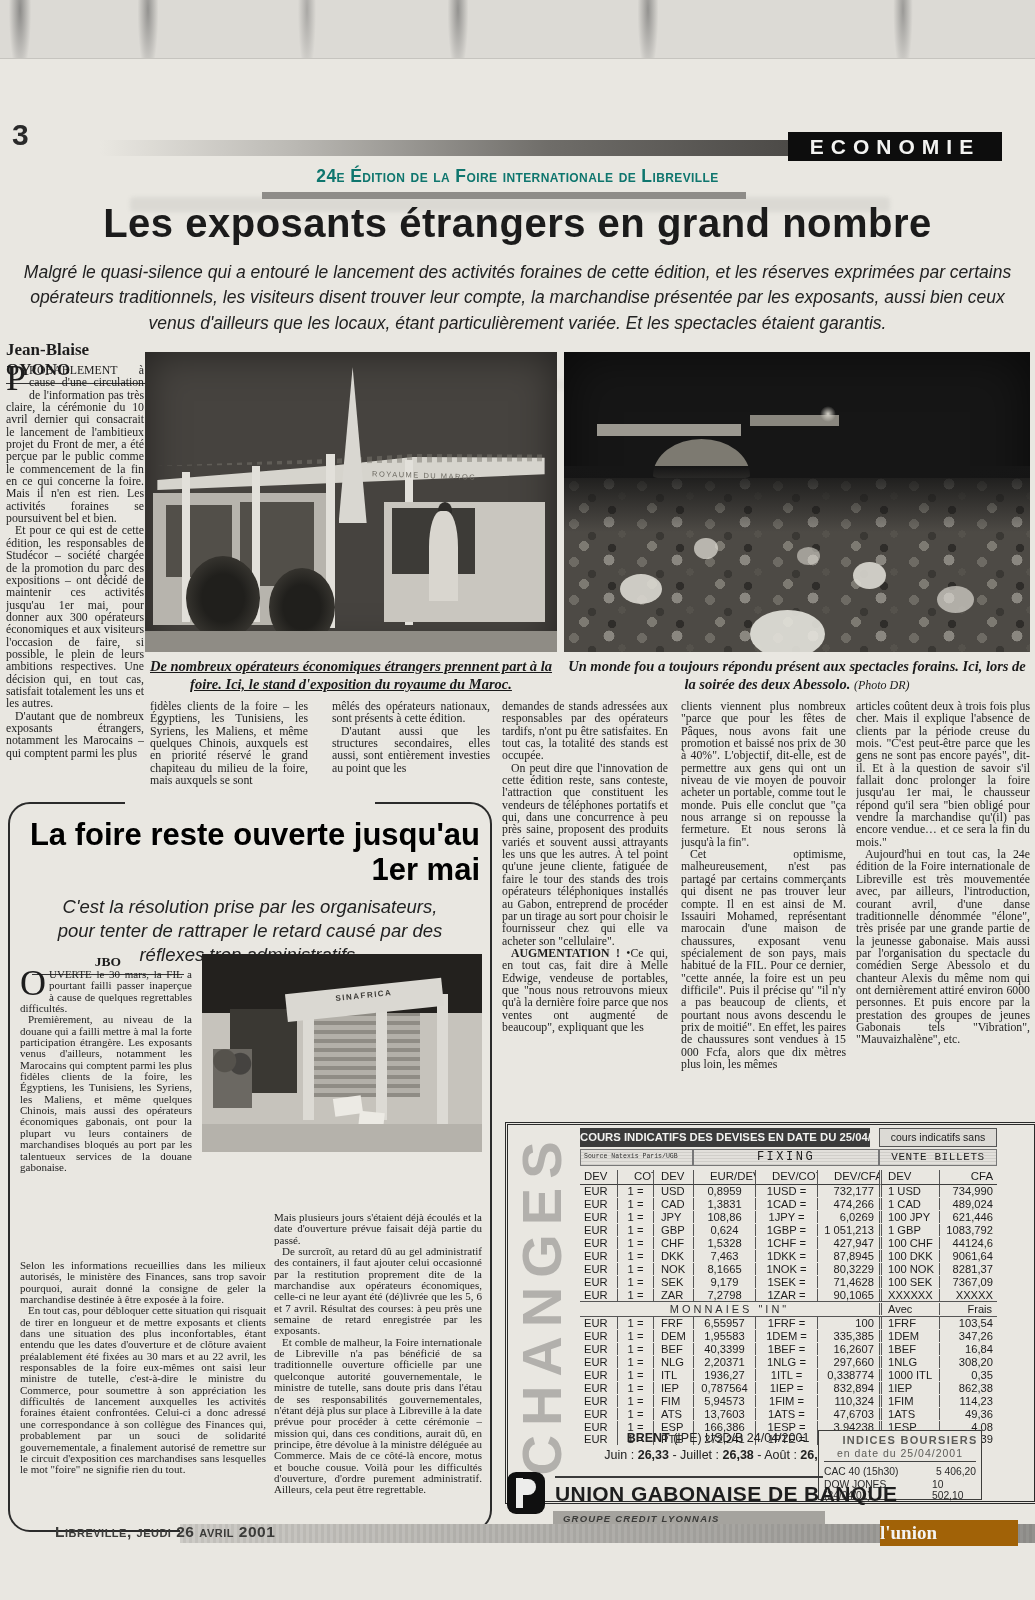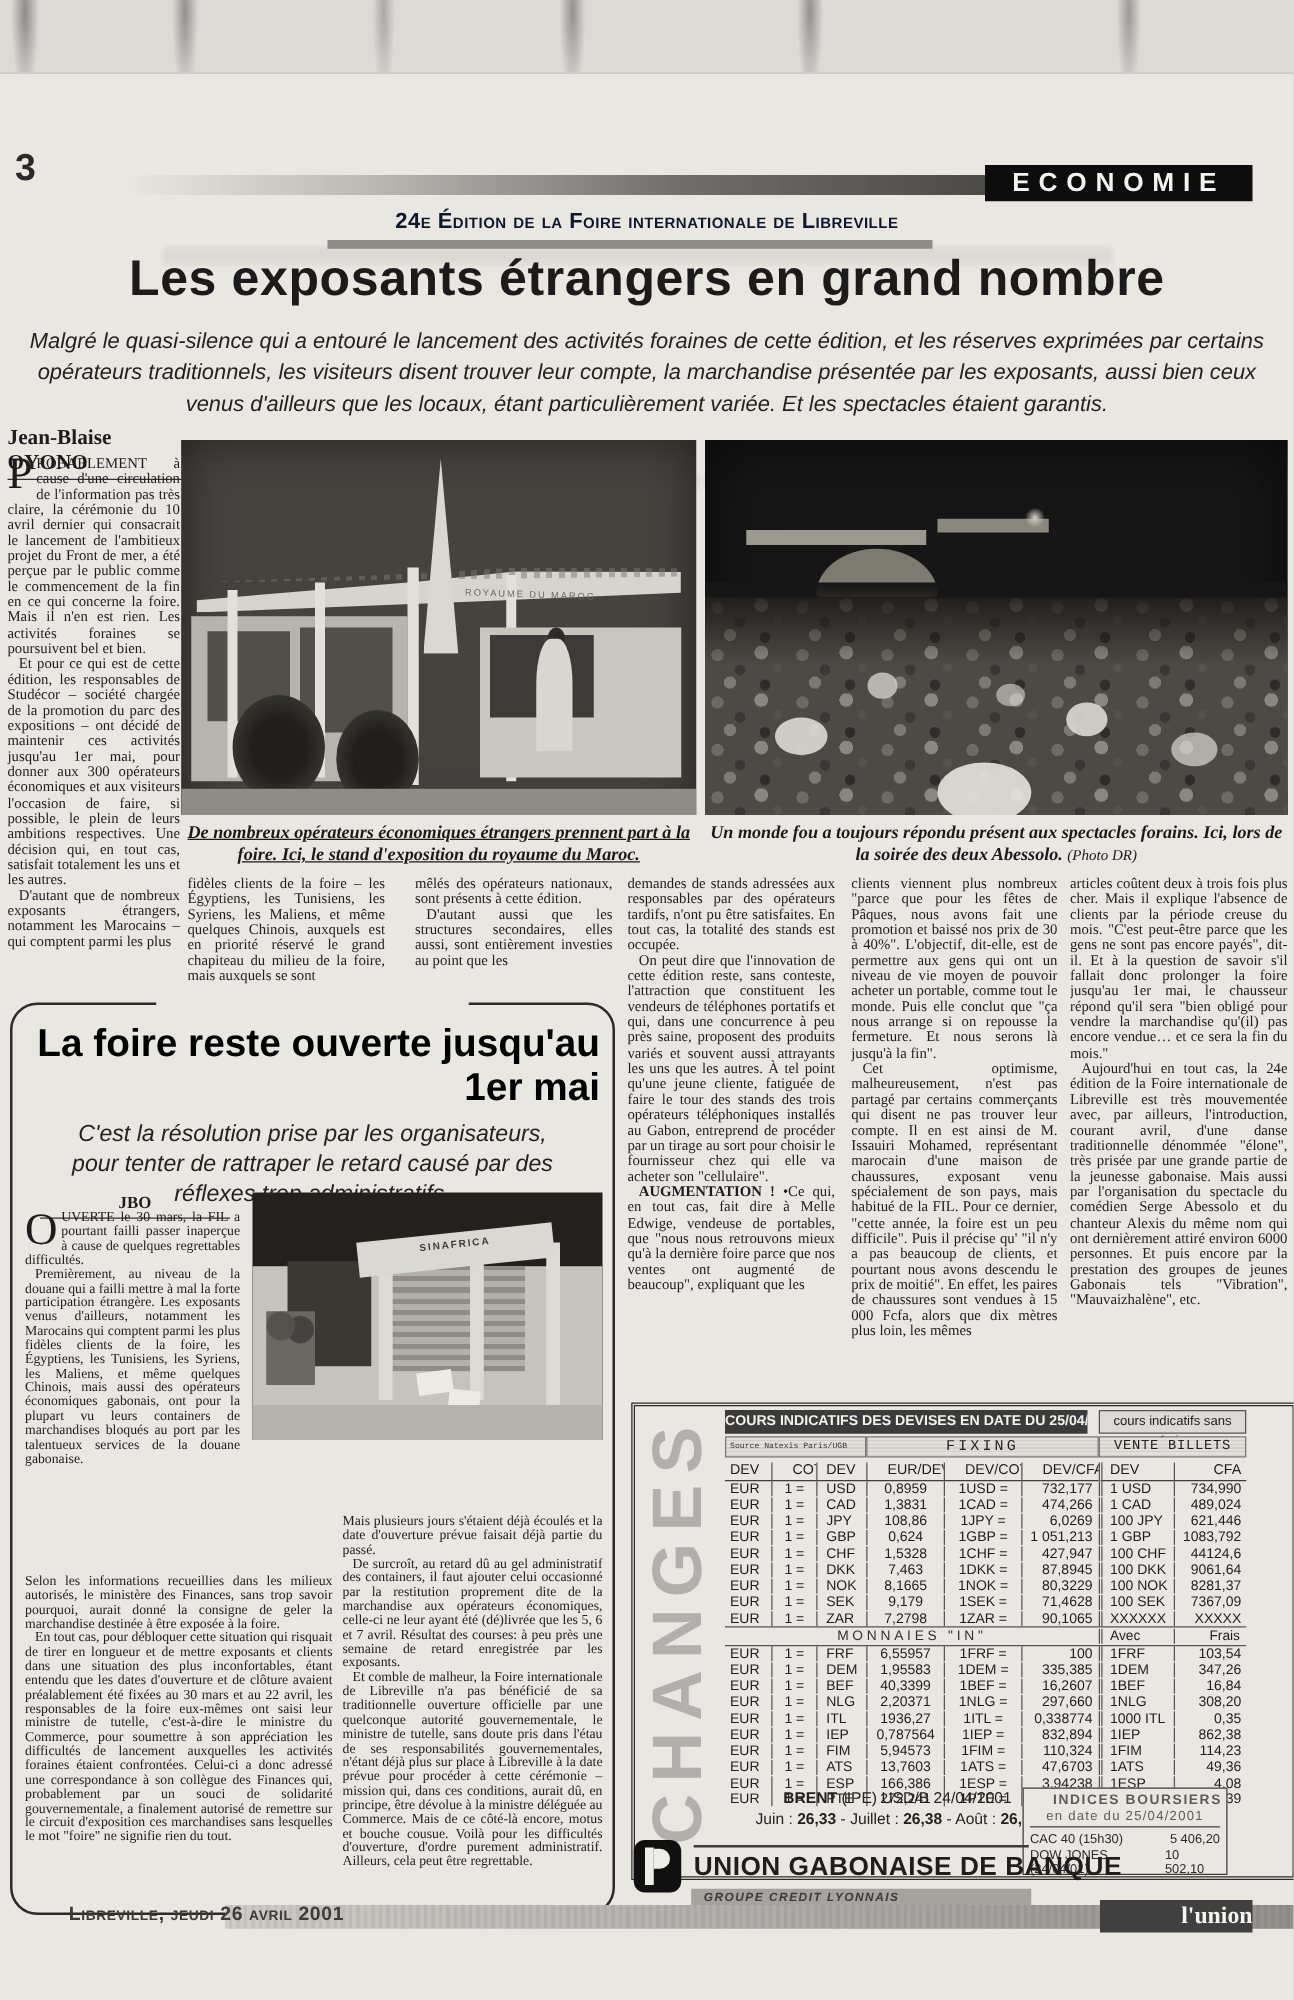--- a/index.html
+++ b/index.html
@@ -21,21 +21,21 @@
          opacity:.08;filter:blur(2px);}
   
   .pageno{position:absolute;left:12px;top:118px;font:bold 30px "Liberation Sans",sans-serif;color:#2a2a2a;}
   .rule-grad{position:absolute;left:100px;top:140px;width:690px;height:16px;
     background:linear-gradient(to right,#e9e7e1 0%,#bbb9b4 28%,#77756ف 60%,#6f6d69 65%,#4c4a47 100%);
     background:linear-gradient(to right,#e9e7e1 0%,#bbb9b4 28%,#6f6d69 65%,#4c4a47 100%);}
   .eco-box{position:absolute;left:788px;top:132px;width:214px;height:29px;background:#0d0d0d;
     color:#f3f3f1;text-align:center;font:bold 21px "Liberation Sans",sans-serif;
     letter-spacing:7px;line-height:29px;}
   .kicker{position:absolute;left:0;right:0;top:166px;text-align:center;
-    font:bold 17.5px "Liberation Sans",sans-serif;font-variant:small-caps;letter-spacing:.4px;color:#0f172a;}
+    font:bold 17.5px "Liberation Sans",sans-serif;font-variant:small-caps;letter-spacing:.4px;color:#0f766e;}
   .kicker-rule{position:absolute;left:262px;top:192px;width:484px;height:7px;background:#8e8c88;}
   .headline{position:absolute;left:60px;right:60px;top:201px;margin:0;text-align:center;
     font:bold 40px "Liberation Sans",sans-serif;letter-spacing:.5px;color:#1b1b1b;}
   .lede{position:absolute;left:14px;right:14px;top:260px;text-align:center;
     font:italic 17.5px "Liberation Sans",sans-serif;line-height:1.45;color:#222;}
   .byline{position:absolute;left:6px;top:340px;width:140px;font:bold 17px "Liberation Serif",serif;
     border-bottom:1.5px solid #333;padding-bottom:3px;}
   
   .col{position:absolute;font-size:11.8px;line-height:12.35px;text-align:justify;overflow:hidden;}
   .col p{margin:0;text-indent:9px;}
@@ -202,22 +202,22 @@
   .ugb-rule{width:268px;height:2px;background:#3a3a3a;margin-top:4px;}
   .ugb-name{font:bold 21px "Liberation Sans",sans-serif;letter-spacing:.4px;color:#1e1e1e;margin-top:4px;white-space:nowrap;}
   .ugb-group{margin-top:5px;margin-left:-2px;width:262px;background:#a5a39e;color:#3b3b39;
        font:bold italic 9.5px "Liberation Sans",sans-serif;letter-spacing:1.2px;padding:2px 0 2px 10px;}
   
   .footer-bar{position:absolute;left:180px;top:1524px;width:855px;height:19px;
        background:linear-gradient(to right, rgba(0,0,0,.02), rgba(0,0,0,.18) 55%, rgba(0,0,0,.30)),
                   repeating-linear-gradient(90deg,#d2d0cb 0 3px,#c7c5c0 3px 6px);}
   .footer-date{position:absolute;left:55px;top:1523px;font:bold 15.5px "Liberation Sans",sans-serif;
        font-variant:small-caps;letter-spacing:.5px;color:#3b3b39;}
-  .lunion-box{position:absolute;left:880px;top:1520px;width:122px;height:26px;background:#404040;
-       color:#f4f4f2;text-align:right;font:bold 19px "Liberation Serif",serif;line-height:25px;}
+  .lunion-box{position:absolute;left:880px;top:1520px;width:138px;height:26px;background:#a16207;
+       color:#f4f4f2;text-align:left;font:bold 19px "Liberation Serif",serif;line-height:25px;}
 </style>
 </head>
 <body>
 
 <div id="page">
 
   <div class="scan-top"></div>
   <div class="ghost"></div>
   <div class="ghost2"></div>
 

